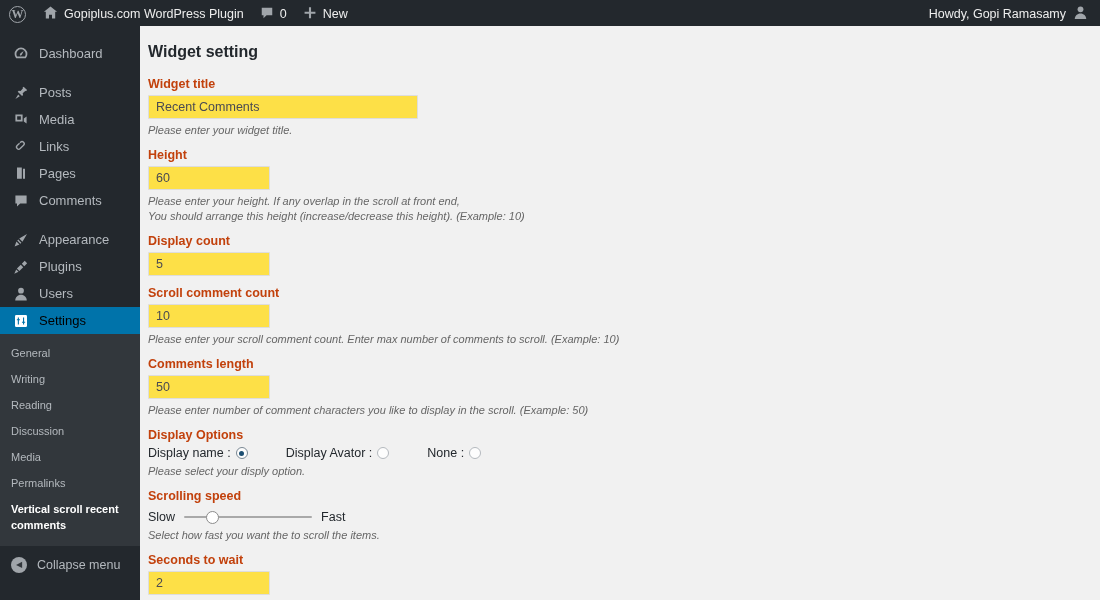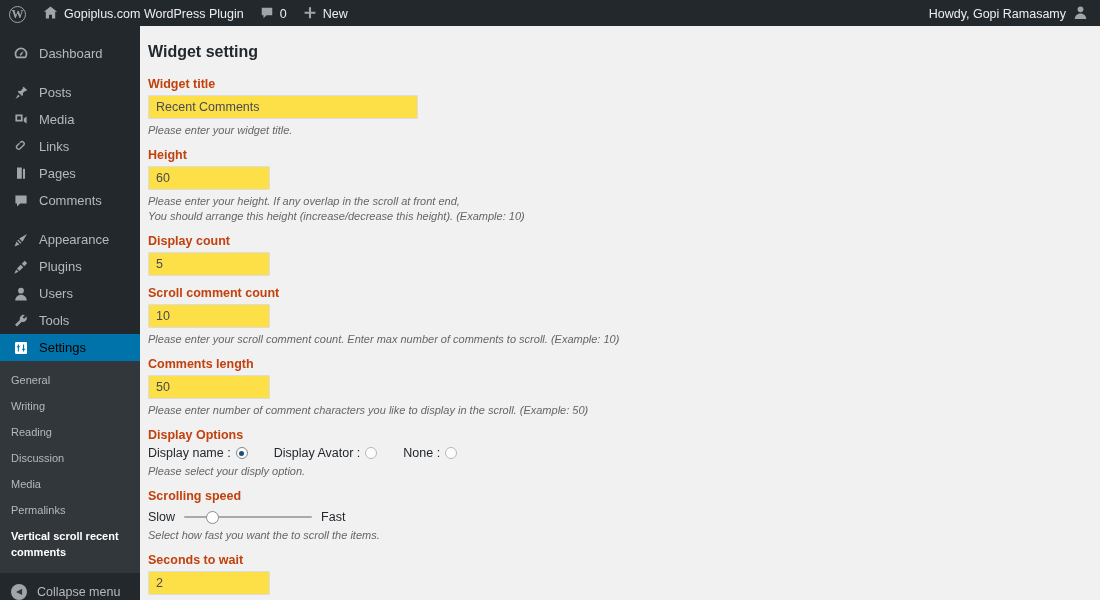--- a/index.html
+++ b/index.html
@@ -126,21 +126,21 @@
   .hint {
     font-size: 11px; font-style: italic; color: #666666;
     margin: 4px 0 0 0; line-height: 15px;
   }
   .group { margin-bottom: 10px; }
 
   
   .radio-row {
     display: flex; 
     font-size: 12.5px; color: #23282d;
-    margin: 2px 0 0 0; gap: 0;
+    margin: 2px 0 0 0; gap: 12px;
   }
   .radio-opt { display: flex; align-items: center; gap: 5px; }
   .radio-opt + .radio-opt { margin-left: 26px; }
   .radio {
     width: 12px; height: 12px; border-radius: 50%;
     border: 1px solid #b4b9be; background: #fdfdfd;
     display: inline-block; position: relative; flex: none;
   }
   .radio.checked { border-color: #7b8994; }
   .radio.checked::after {
@@ -298,28 +298,20 @@
   <div class="menu-item">
     <span class="mi-icon">
       <svg width="16" height="16" viewBox="0 0 20 20">
           <circle cx="10" cy="5.8" r="3.6" fill="currentColor"></circle>
           <path fill="currentColor" d="M2.8 18c0-4 3.2-7.2 7.2-7.2s7.2 3.2 7.2 7.2z"></path>
         </svg>
     </span>
     <span class="mi-label">Users</span>
   </div>
 
-  <div class="menu-item">
-    <span class="mi-icon">
-      <svg width="16" height="16" viewBox="0 0 20 20">
-          <path fill="currentColor" d="M16.8 4.4 13.9 7.3 12 5.4l2.9-2.9a5 5 0 0 0-6.4 6.1l-6 6 2.4 2.4 6-6a5 5 0 0 0 6.1-6.5z"></path>
-        </svg>
-    </span>
-    <span class="mi-label">Tools</span>
-  </div>
 
   <div class="menu-item current">
     <span class="mi-icon">
       <svg width="16" height="16" viewBox="0 0 20 20">
           <rect x="2.5" y="2.5" width="15" height="15" rx="1.5" fill="currentColor"></rect>
           <path fill="#0073aa" d="M6 5.6h1.4v8.8H6zm-1.2 2.1h3.8v1.3H4.8zm7.7-2.1h1.4v8.8h-1.4zm-1.3 5.3h4v1.3h-4z"></path>
         </svg>
     </span>
     <span class="mi-label">Settings</span>
   </div>

